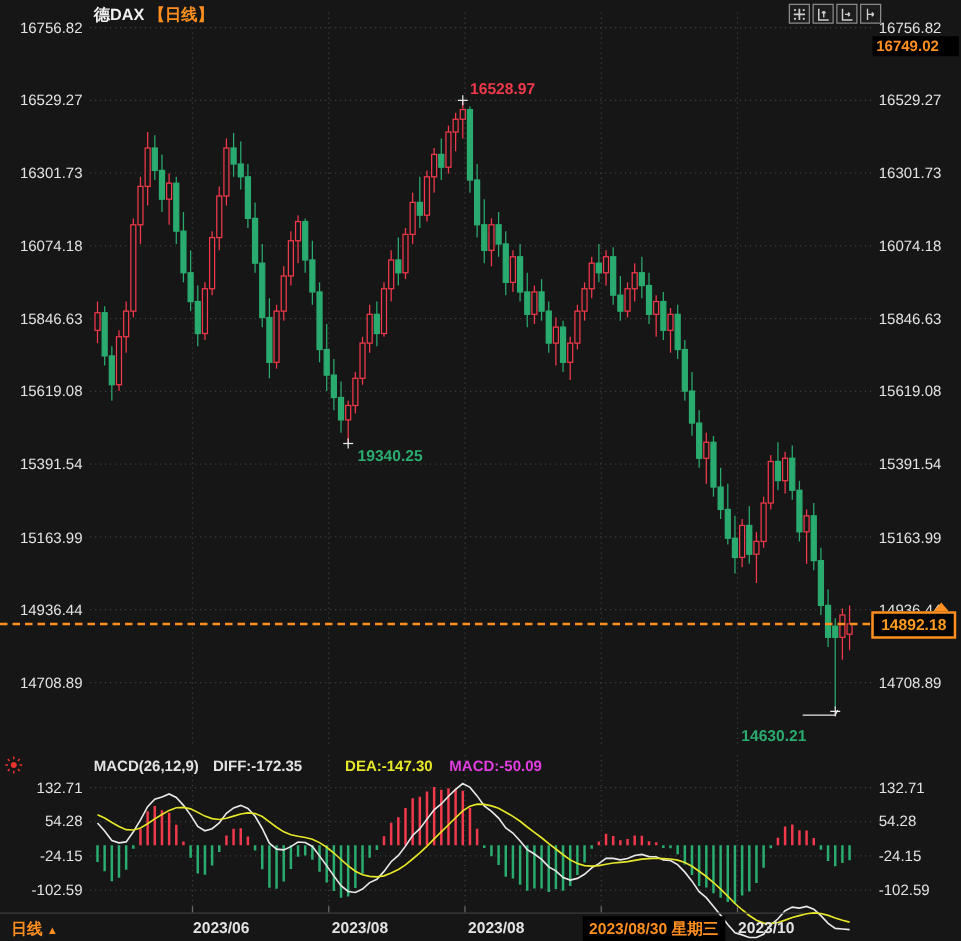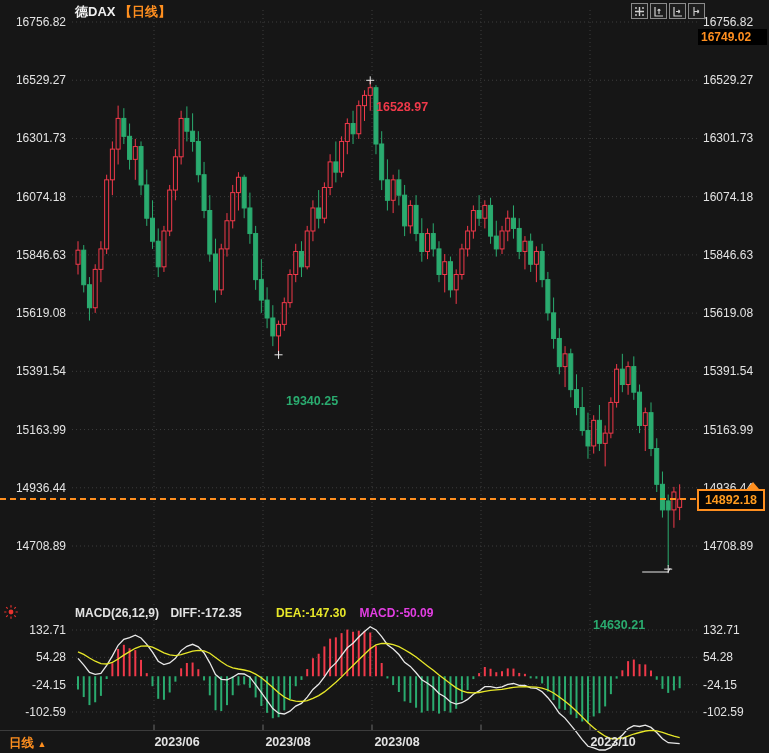--- a/index.html
+++ b/index.html
@@ -21,21 +21,21 @@
   .tool-btn svg{display:block;}
   #hi-tag{position:absolute;left:698px;top:29px;width:66px;height:16px;background:#000;
           color:#ff8f1f;font-size:12px;font-weight:bold;text-align:left;padding-left:3px;
           line-height:16px;z-index:4;}
   #price-tag{position:absolute;left:697px;top:489px;width:64px;height:18px;background:#060606;
              border:2px solid #ff8f1f;color:#ff9b1f;font-size:12.5px;font-weight:bold;
              text-align:center;line-height:18px;z-index:4;}
   #price-tag-arrow{position:absolute;left:747px;top:482px;width:0;height:0;z-index:5;
              border-left:6px solid transparent;border-right:6px solid transparent;
              border-bottom:7px solid #ff8f1f;}
-  .annot{position:absolute;font-size:12.5px;font-weight:bold;z-index:3;margin-top:36px;}
+  .annot{position:absolute;font-size:12.5px;font-weight:bold;z-index:3;}
   #annot-high{left:376px;top:64px;color:#f0394a;}
   #annot-low1{left:286px;top:358px;color:#2aab6f;}
   #annot-low2{left:593px;top:582px;color:#2aab6f;}
   #macd-header{position:absolute;left:75px;top:606px;z-index:3;font-size:12px;font-weight:bold;}
   #macd-header .w{color:#e3e3e3;}
   #macd-header .y{color:#e7e729;margin-left:10px;padding-left:21px;}
   #macd-header .m{color:#e23ee2;margin-left:10px;}
   #ind-flag{position:absolute;left:3px;top:604px;width:16px;height:16px;z-index:3;cursor:pointer;}
   #bottom-bar{position:absolute;left:0;top:730px;width:643px;height:23px;z-index:3;
               border-top:1px solid #3c3c3c;}
@@ -505,16 +505,17 @@
   </div>
 
   <div id="bottom-bar">
     <span id="period-sel">
       <span>日线</span>
       <span style="font-size:9px;">▲</span>
     </span>
     <span class="xlabel" style="left:177px">2023/06</span>
     <span class="xlabel" style="left:288px">2023/08</span>
     <span class="xlabel" style="left:397px">2023/08</span>
+    <span id="xlabel-hl">2023/08/30 星期三</span>
     <span class="xlabel" style="left:613px">2023/10</span>
   </div>
 
 </div>
 
 </body></html>

